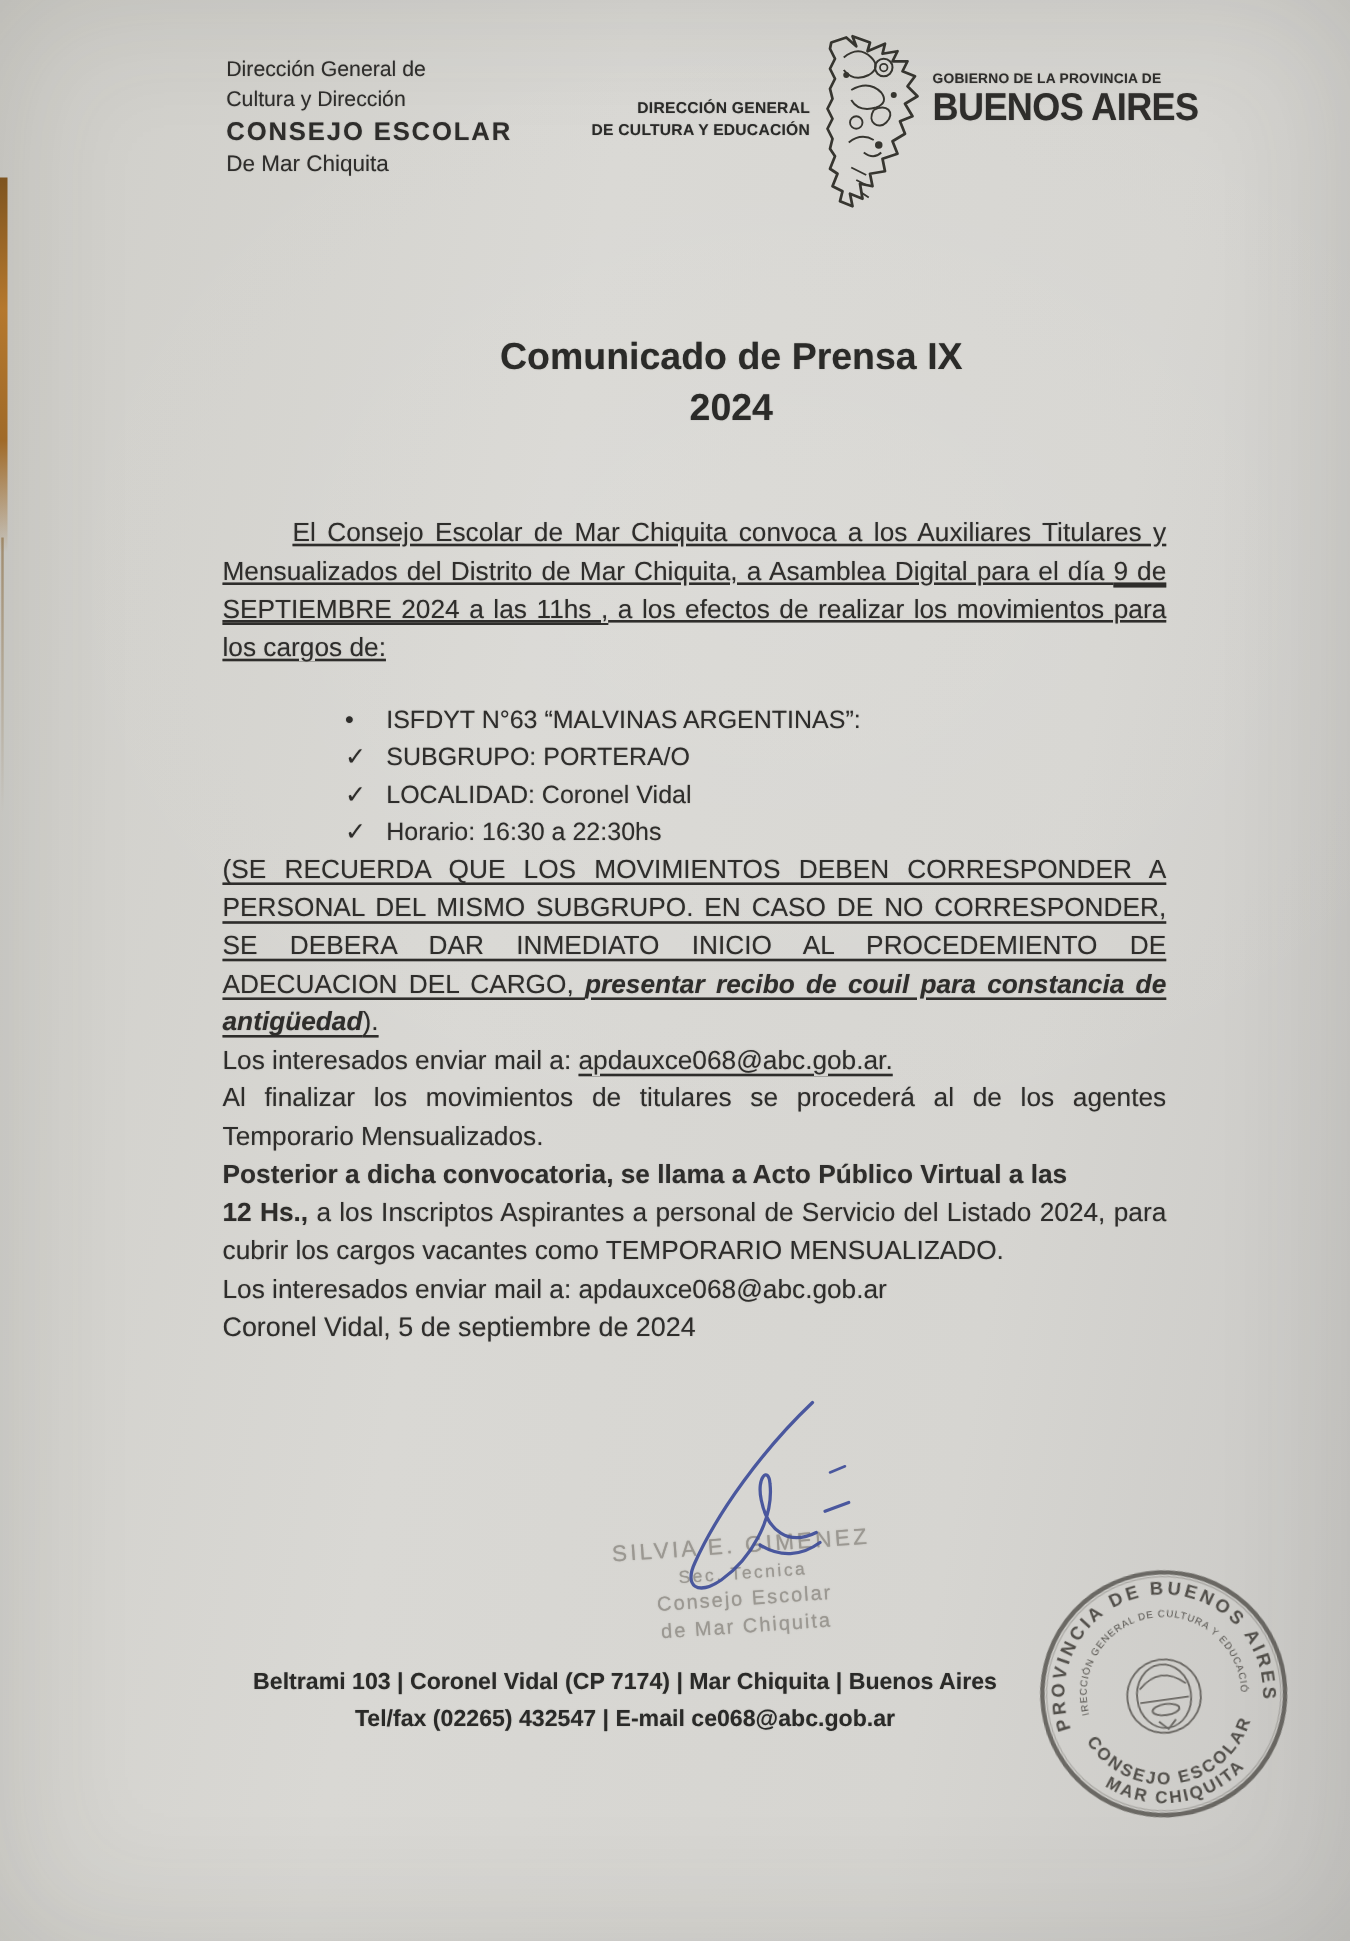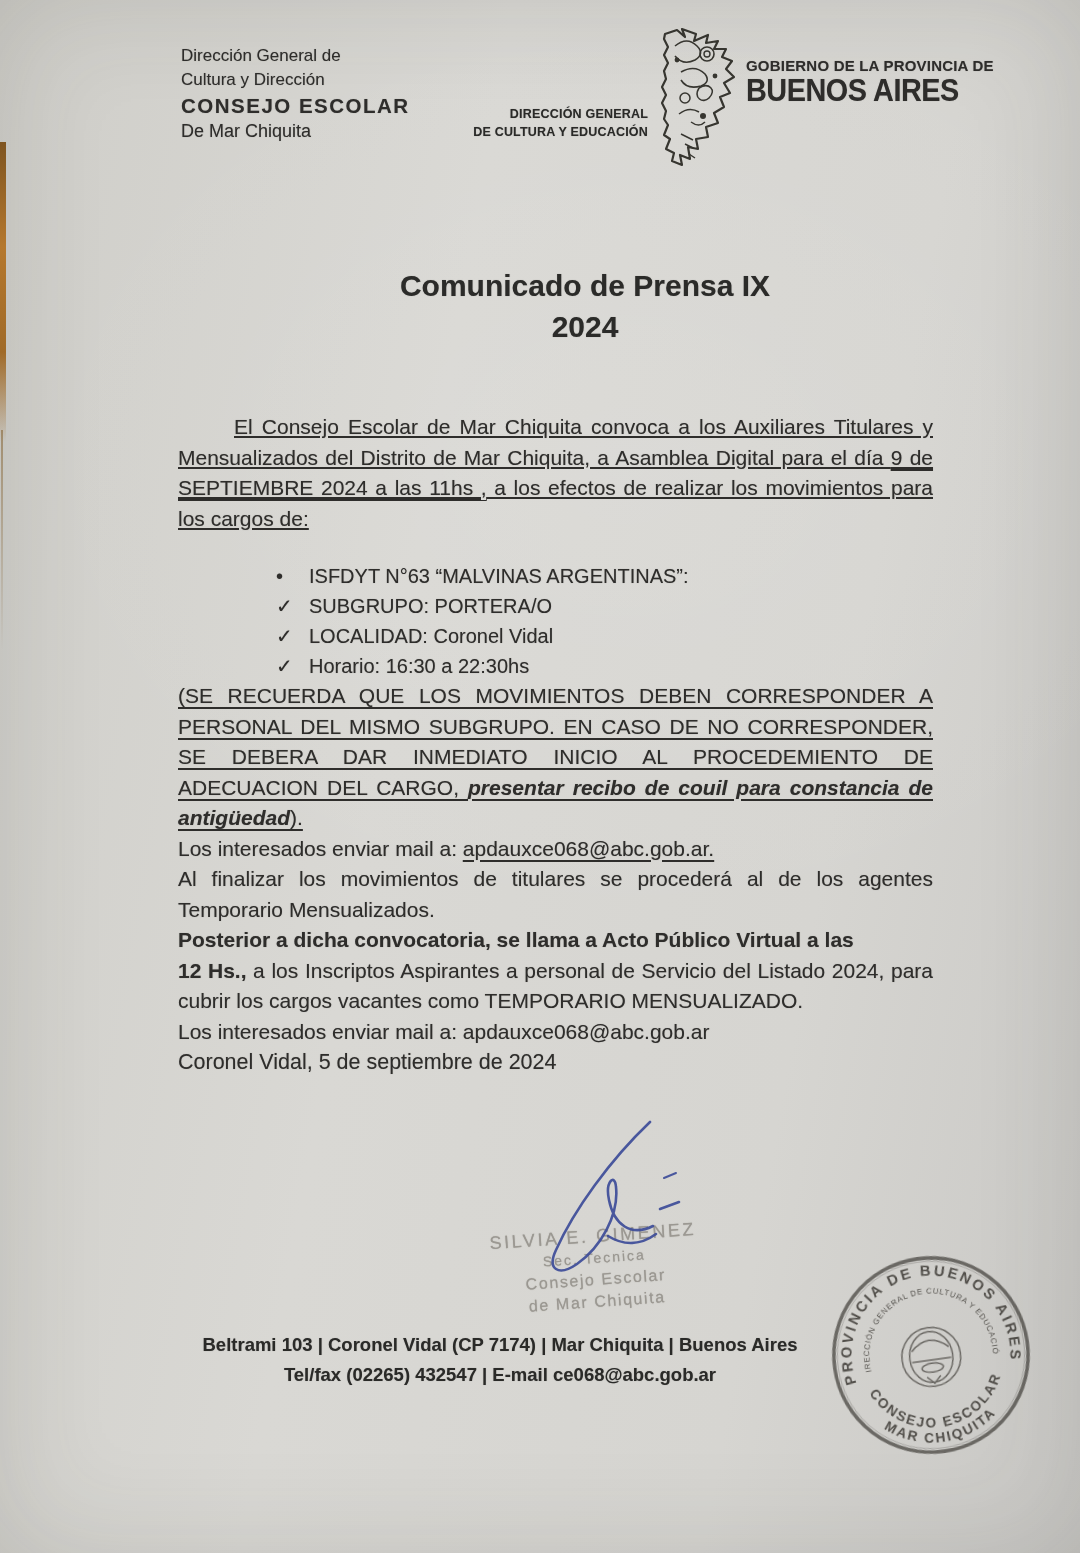--- a/index.html
+++ b/index.html
@@ -17,24 +17,24 @@
   .wood{position:absolute;left:0;top:142px;width:6px;height:300px;
     background:linear-gradient(180deg,#7e5420,#b5782e 35%,#a06a28 70%,rgba(160,106,40,0));}
   .wood2{position:absolute;left:1px;top:430px;width:2px;height:220px;
     background:linear-gradient(180deg,rgba(130,95,45,.55),rgba(130,95,45,0));}
 
   
   .hdr-left{position:absolute;left:181px;top:44px;line-height:24px;font-size:17px;}
   .hdr-left .org{font-size:20.5px;font-weight:bold;letter-spacing:1.5px;line-height:27px;}
   .hdr-left .sub{font-size:18px;}
   .hdr-center{position:absolute;left:430px;top:77px;width:218px;text-align:right;
-    font-weight:bold;font-size:12.5px;line-height:18px;letter-spacing:.2px;color:#2a2a28;margin-top:28px;}
+    font-weight:bold;font-size:12.5px;line-height:18px;letter-spacing:.2px;color:#2a2a28;}
   .coat{position:absolute;left:651px;top:26px;width:88px;height:142px;}
   .hdr-right{position:absolute;left:746px;top:57px;}
-  .hdr-right .g1{font-weight:bold;font-size:15px;letter-spacing:.2px;}
+  .hdr-right .g1{font-weight:bold;font-size:11px;letter-spacing:.2px;}
   .hdr-right .g2{font-weight:bold;font-size:31px;letter-spacing:-.5px;line-height:33px;
     transform:scaleX(.93);transform-origin:left;}
 
   .title{position:absolute;left:230px;top:265px;width:710px;text-align:center;
     font-size:30px;line-height:41px;color:#2b2b29;font-weight:bold;}
 
   
   .content{position:absolute;left:178px;top:412px;width:755px;font-size:21px;line-height:30.5px;}
   .content p{margin:0;}
   .justify{text-align:justify;-moz-text-align-last:left;text-align-last:left;}

